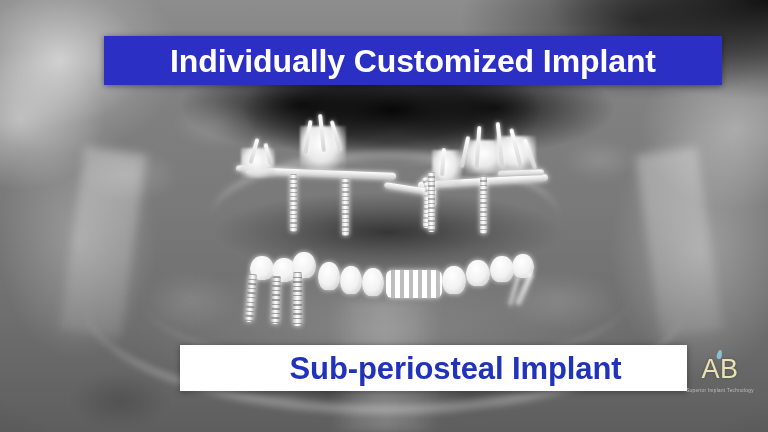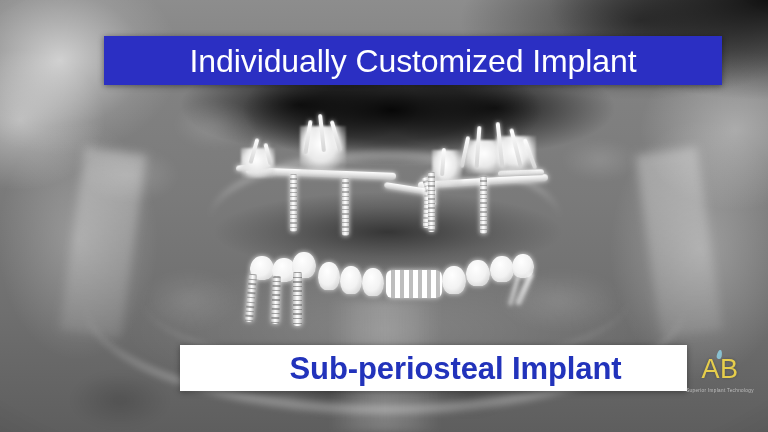--- a/index.html
+++ b/index.html
@@ -200,21 +200,21 @@
     width: 618px; height: 49px;
     background: #2b2fc3;
     display: flex;
     align-items: center;
     justify-content: center;
     box-shadow: 0 1px 6px rgba(0,0,0,0.45);
   }
   .banner-top .txt {
     color: #ffffff;
     font-size: 32px;
-    font-weight: normal;
+    font-weight: bold;
     letter-spacing: -0.1px;
     white-space: nowrap;
     line-height: 1;
   }
 
   .banner-bottom {
     position: absolute;
     left: 180px; top: 345px;
     width: 463px; height: 46px;
     background: #ffffff;
@@ -239,21 +239,21 @@
     left: 678px; top: 356px;
     width: 84px; height: 52px;
     display: flex;
     flex-direction: column;
     align-items: center;
     justify-content: flex-start;
     opacity: 0.85;
   }
   .logo-mark {
     position: relative;
-    color: #fde047;
+    color: #fef9c3;
     font-size: 27px;
     font-weight: 300;
     line-height: 1;
     letter-spacing: 0.5px;
     text-shadow: 0 0 3px rgba(0,0,0,0.35);
   }
   .logo-drop {
     position: absolute;
     left: 16px; top: -6px;
     width: 5px; height: 9px;

